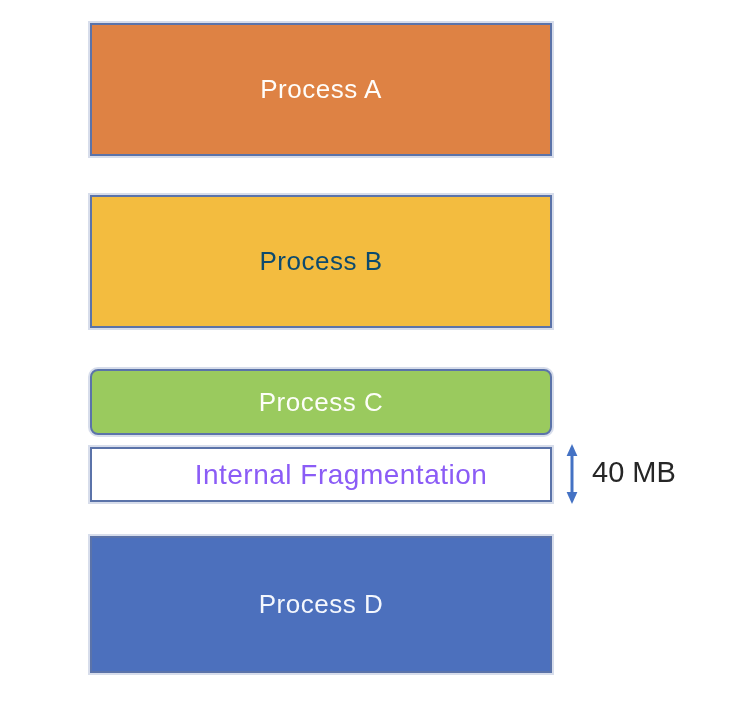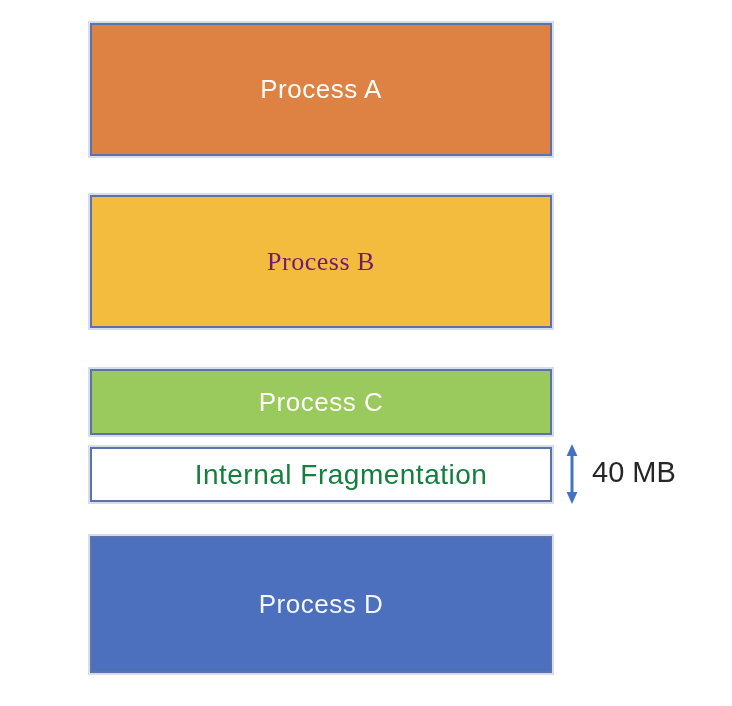--- a/index.html
+++ b/index.html
@@ -26,21 +26,21 @@
     align-items: center;
     justify-content: center;
   }
   .block .label {
     font-size: 26px;
     letter-spacing: 0.5px;
     white-space: nowrap;
   }
   .block-a { top: 23px;  height: 133px; }
   .block-b { top: 195px; height: 133px; }
-  .block-c { top: 369px; height: 66px;  }
+  .block-c { top: 369px; height: 66px; border-radius: 8px;  }
   .block-if { top: 447px; height: 55px; }
   .block-if .label { font-size: 28px; }
   .block-d { top: 536px; height: 137px; justify-content: center; }
 
   .arrow-wrap {
     position: absolute;
     left: 564px;
     top: 444px;
     width: 16px;
     height: 60px;
@@ -57,29 +57,29 @@
 </head>
 <body>
 
 <div class="canvas">
 
   <div class="block block-a" style="background-color: rgb(222, 130, 68); border-color: rgb(91, 115, 169);">
     <span class="label" style="color: rgb(255, 253, 250);">Process A</span>
   </div>
 
   <div class="block block-b" style="background-color: rgb(243, 188, 63); border-color: rgb(91, 115, 169);">
-    <span class="label" style="color: #701a75; font-family: Liberation Serif, serif;">Process B</span>
+    <span class="label" style="color: #0c4a6e;">Process B</span>
   </div>
 
   <div class="block block-c" style="background-color: rgb(154, 202, 94); border-color: rgb(91, 115, 169);">
     <span class="label" style="color: rgb(253, 254, 249);">Process C</span>
   </div>
 
   <div class="block block-if" style="background-color: rgb(255, 255, 255); border-color: rgb(91, 115, 169);">
-    <span class="label" style="color: #15803d; margin-left: 40px;">Internal Fragmentation</span>
+    <span class="label" style="color: #8b5cf6; margin-left: 40px;">Internal Fragmentation</span>
   </div>
 
   <div class="block block-d" style="background-color: rgb(76, 112, 189); border-color: rgb(91, 115, 169);">
     <span class="label" style="color: rgb(244, 247, 253);">Process D</span>
   </div>
 
   <div class="arrow-wrap" style="color: rgb(68, 114, 196);">
     <svg width="16" height="60" viewBox="0 0 16 60" aria-hidden="true">
       <line x1="8" y1="11" x2="8" y2="49" stroke="currentColor" stroke-width="3"></line>
       <polygon points="8,0 2.6,12 13.4,12" fill="currentColor"></polygon>

